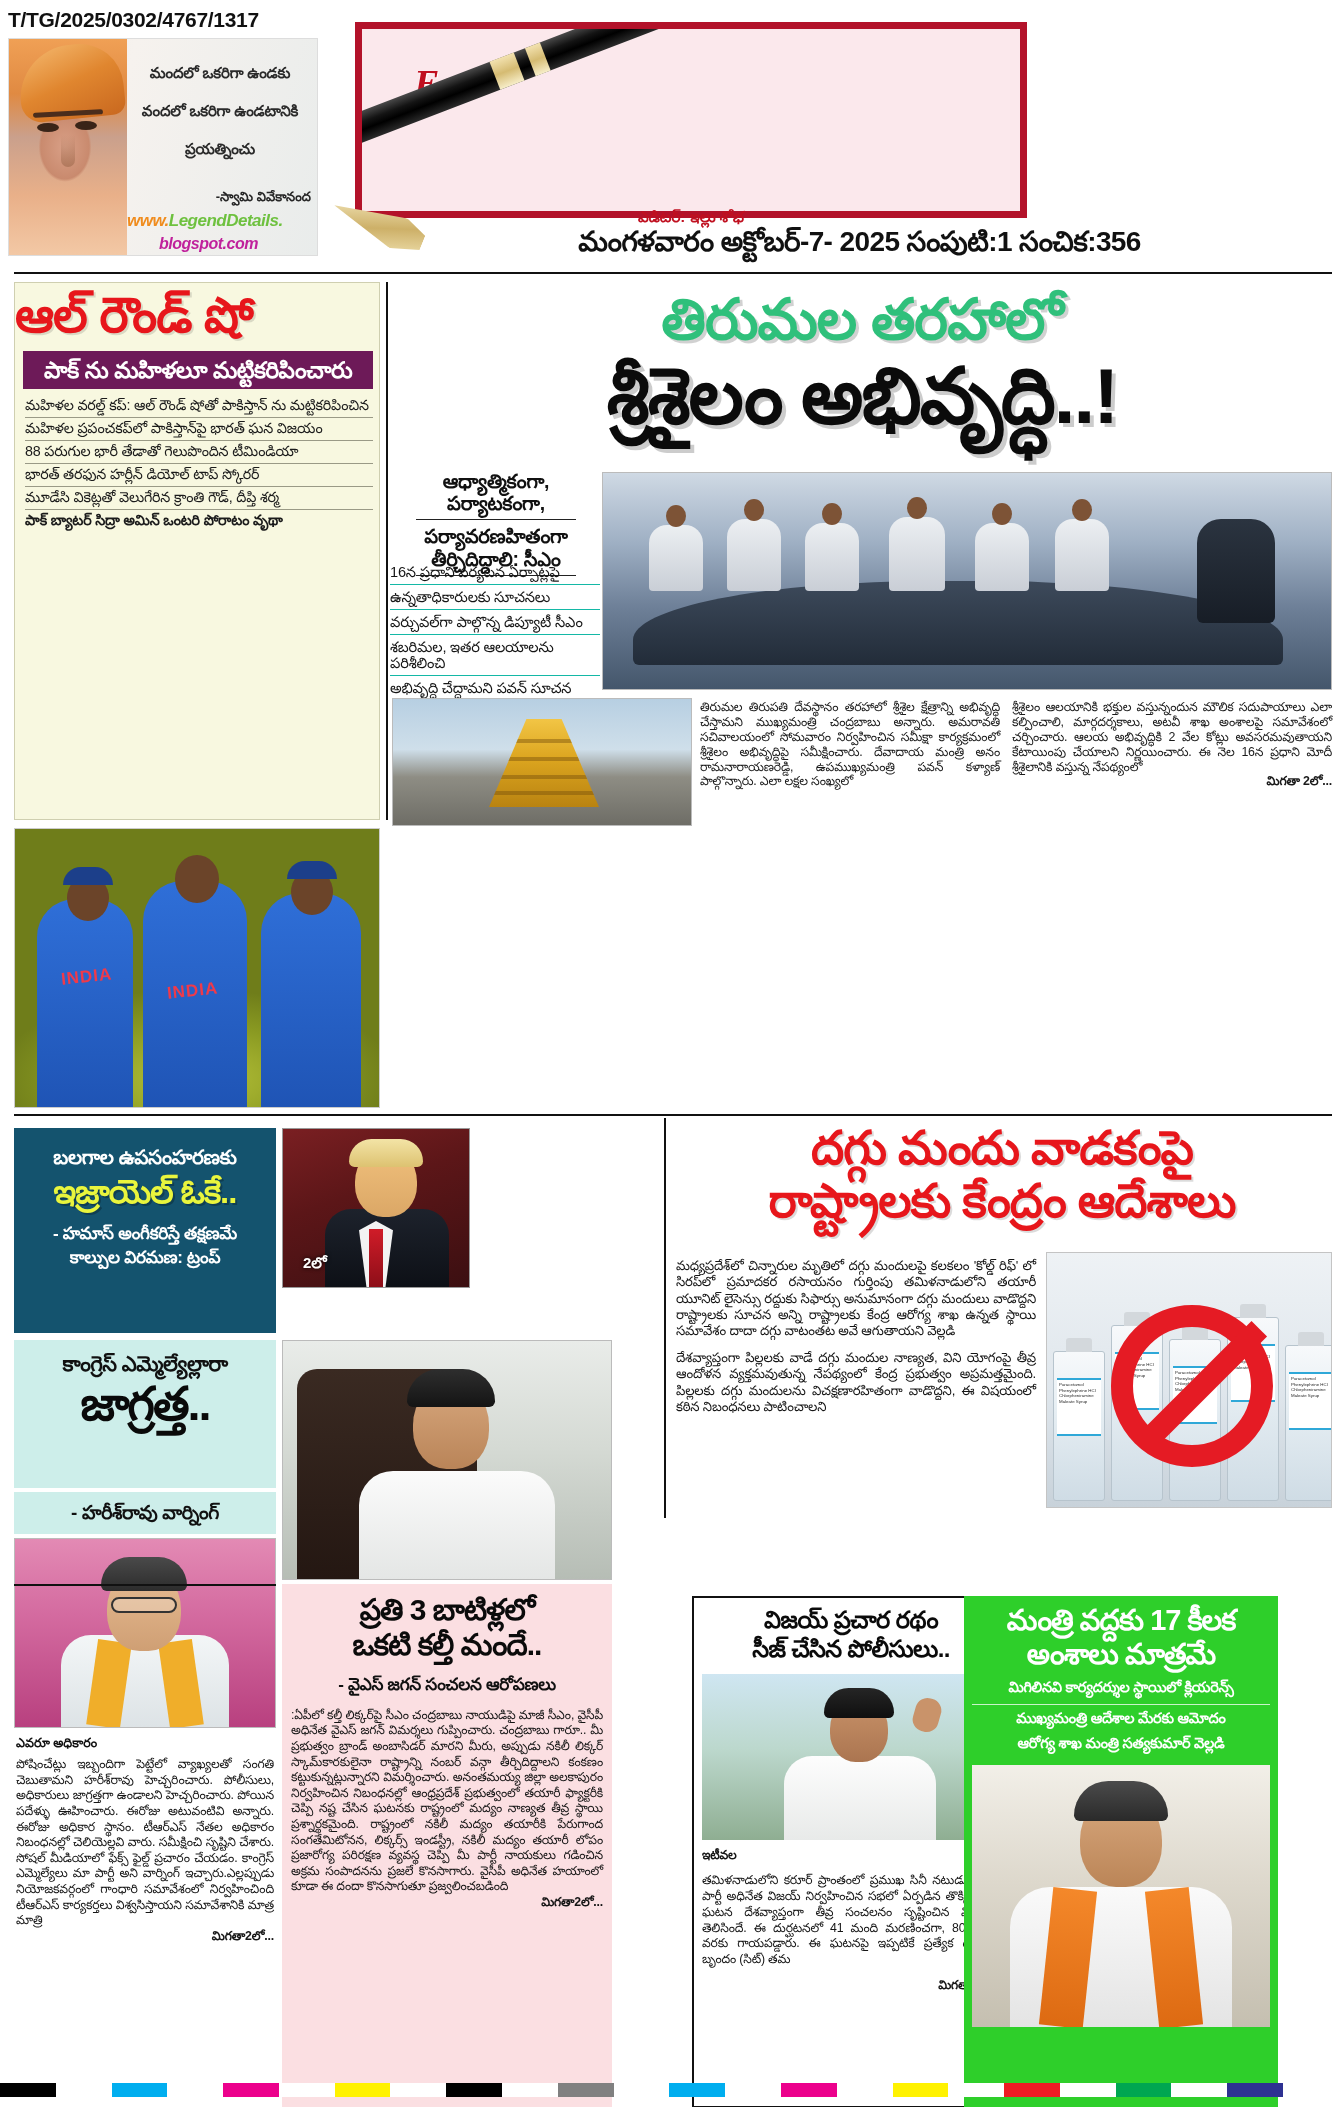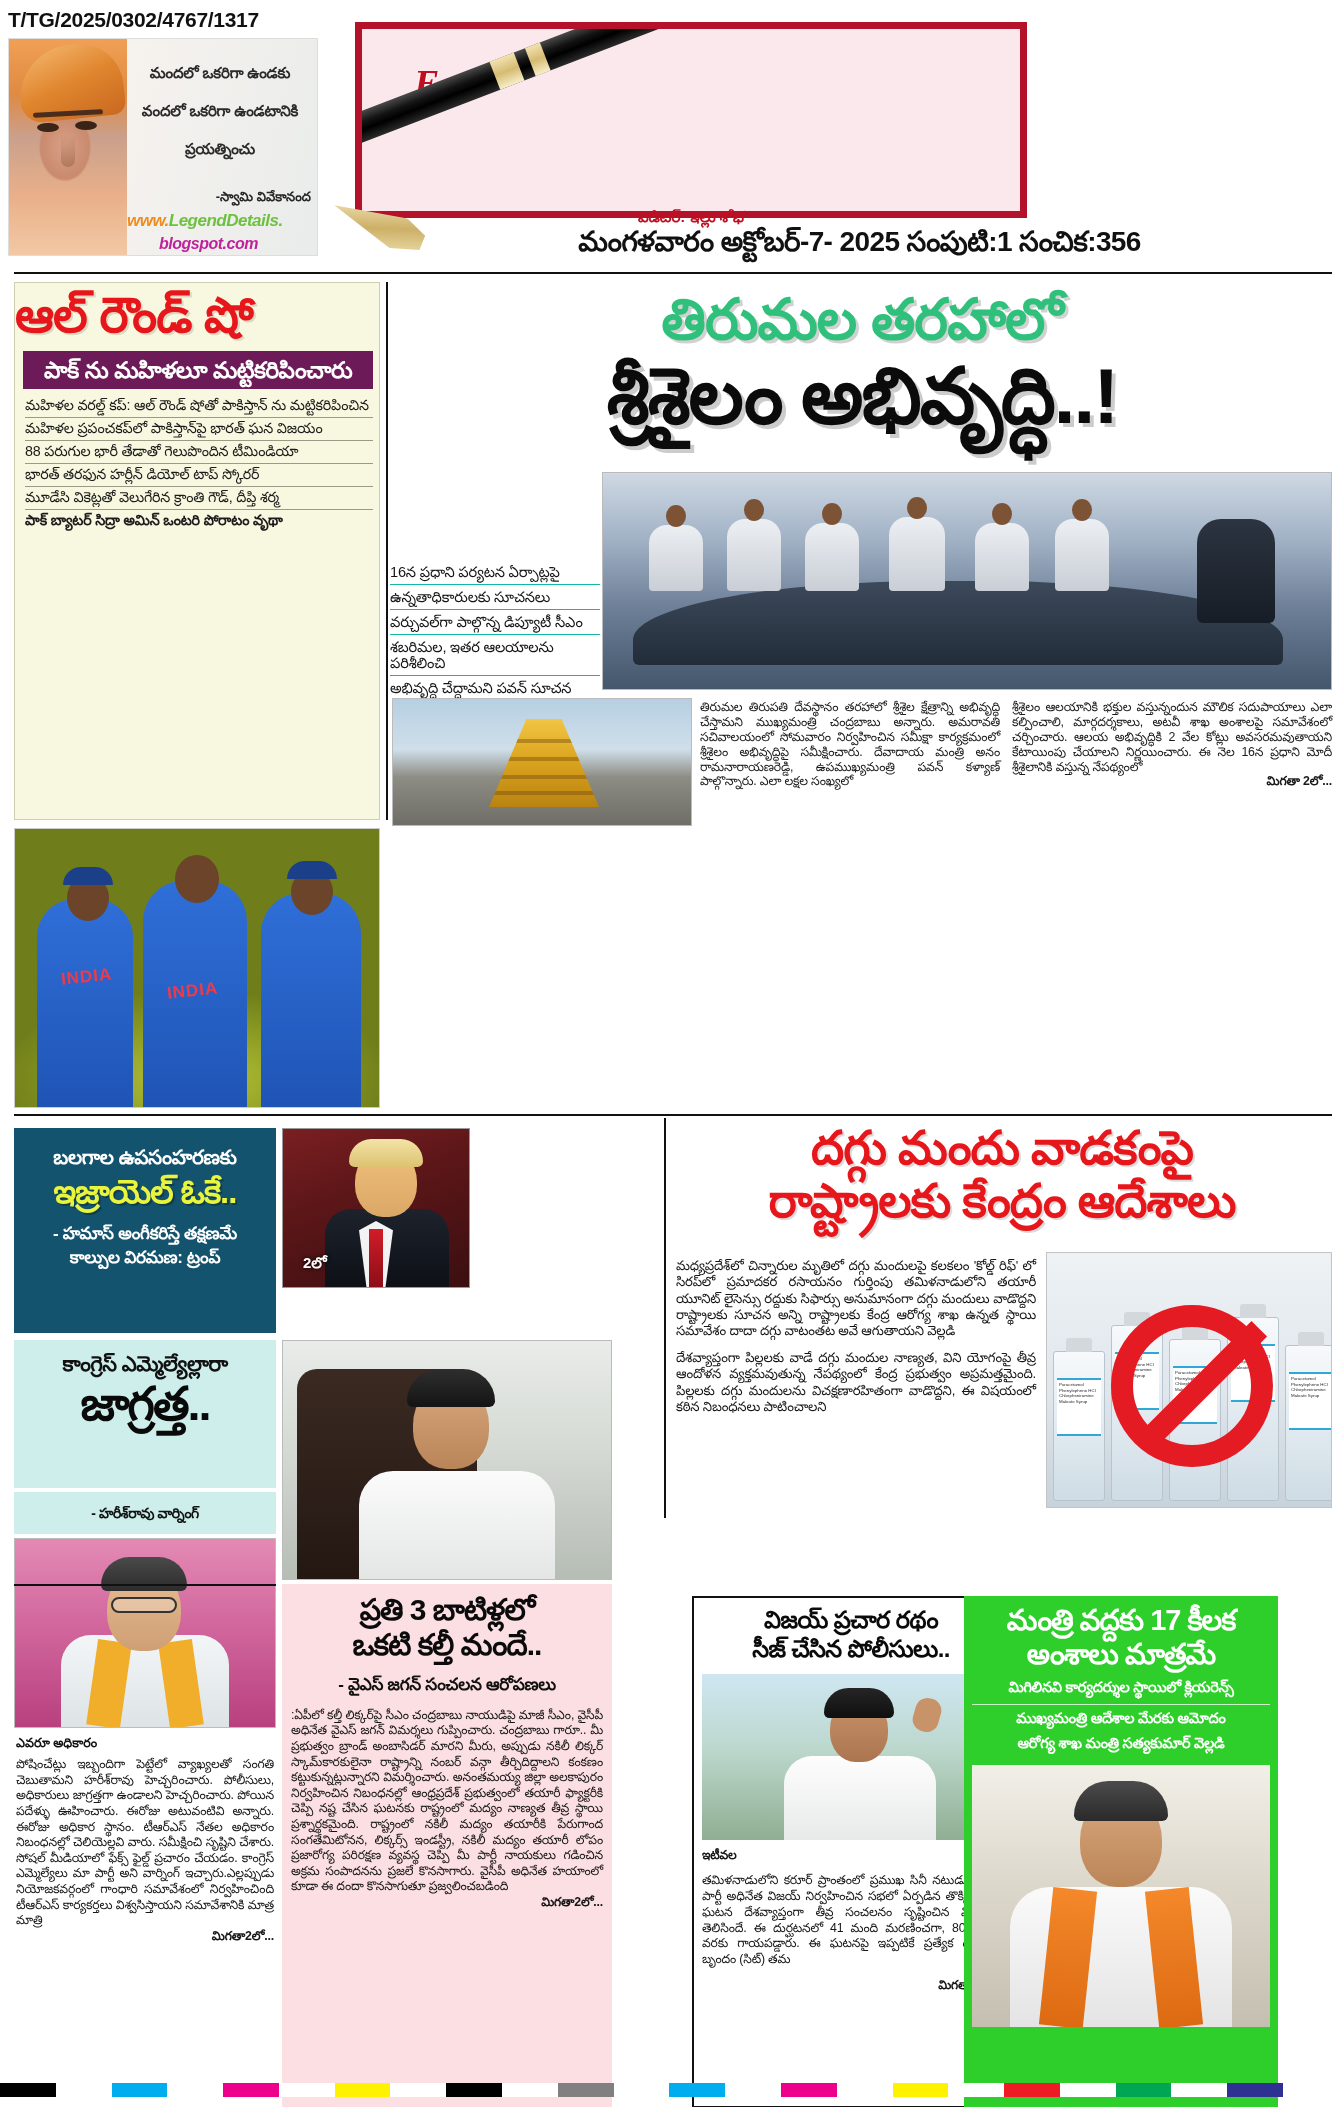--- a/index.html
+++ b/index.html
@@ -350,21 +350,21 @@
     font-size: 21px; font-weight: 800; text-align:center; color:#111;
     letter-spacing:-0.5px; line-height:1.1; margin-top: 6px;
   }
   .cong-box .k2 {
     font-size: 47px; font-weight: 900; text-align:center; color:#0a0a0a;
     letter-spacing:-2px; line-height:1.05; margin-top: 4px;
   }
   .cong-sub {
     position:absolute; left: 14px; top: 1492px; width: 262px; height: 42px;
     background:#cdeeea; color:#111;
-    font-size: 14px; font-weight: 700; text-align:center; line-height: 42px;
+    font-size: 19px; font-weight: 700; text-align:center; line-height: 42px;
     letter-spacing:-0.4px;
   }
   .harish-photo {
     position:absolute; left: 14px; top: 1538px; width: 262px; height: 190px;
     background: linear-gradient(180deg,#e38ab4 0%, #d46ba0 40%, #b8407f 100%);
     overflow:hidden; border:1px solid #bbb;
   }
   .hp-head { position:absolute; left: 92px; top: 28px; width: 74px; height: 84px;
     background: linear-gradient(180deg,#e8bd94,#cf9f74); border-radius: 50% 50% 44% 44%; }
   .hp-hair { position:absolute; left: 86px; top: 18px; width: 86px; height: 34px;
@@ -563,20 +563,27 @@
     <div class="cap c3"></div>
     <div class="jersey-txt" style="left:46px; bottom:120px;">INDIA</div>
     <div class="jersey-txt" style="left:152px; bottom:106px;">INDIA</div>
   </div>
 
   <div class="vline" style="left:386px; top:282px; height:538px;"></div>
 
   <div class="main-head1">తిరుమల తరహాలో</div>
   <div class="main-head2">శ్రీశైలం అభివృద్ధి..!</div>
 
+  <div class="main-deck">
+    <div class="d">ఆధ్యాత్మికంగా, పర్యాటకంగా,</div>
+    <div class="dline"></div>
+    <div class="d">పర్యావరణహితంగా</div>
+    <div class="d">తీర్చిదిద్దాలి: సీఎం</div>
+    <div class="dline"></div>
+  </div>
 
   <div class="main-bullets">
     <div class="b">16న ప్రధాని పర్యటన ఏర్పాట్లపై</div>
     <div class="b">ఉన్నతాధికారులకు సూచనలు</div>
     <div class="b">వర్చువల్‌గా పాల్గొన్న డిప్యూటీ సీఎం</div>
     <div class="b">శబరిమల, ఇతర ఆలయాలను పరిశీలించి</div>
     <div class="b">అభివృద్ధి చేద్దామని పవన్ సూచన</div>
   </div>
 
   <div class="meet-photo">

